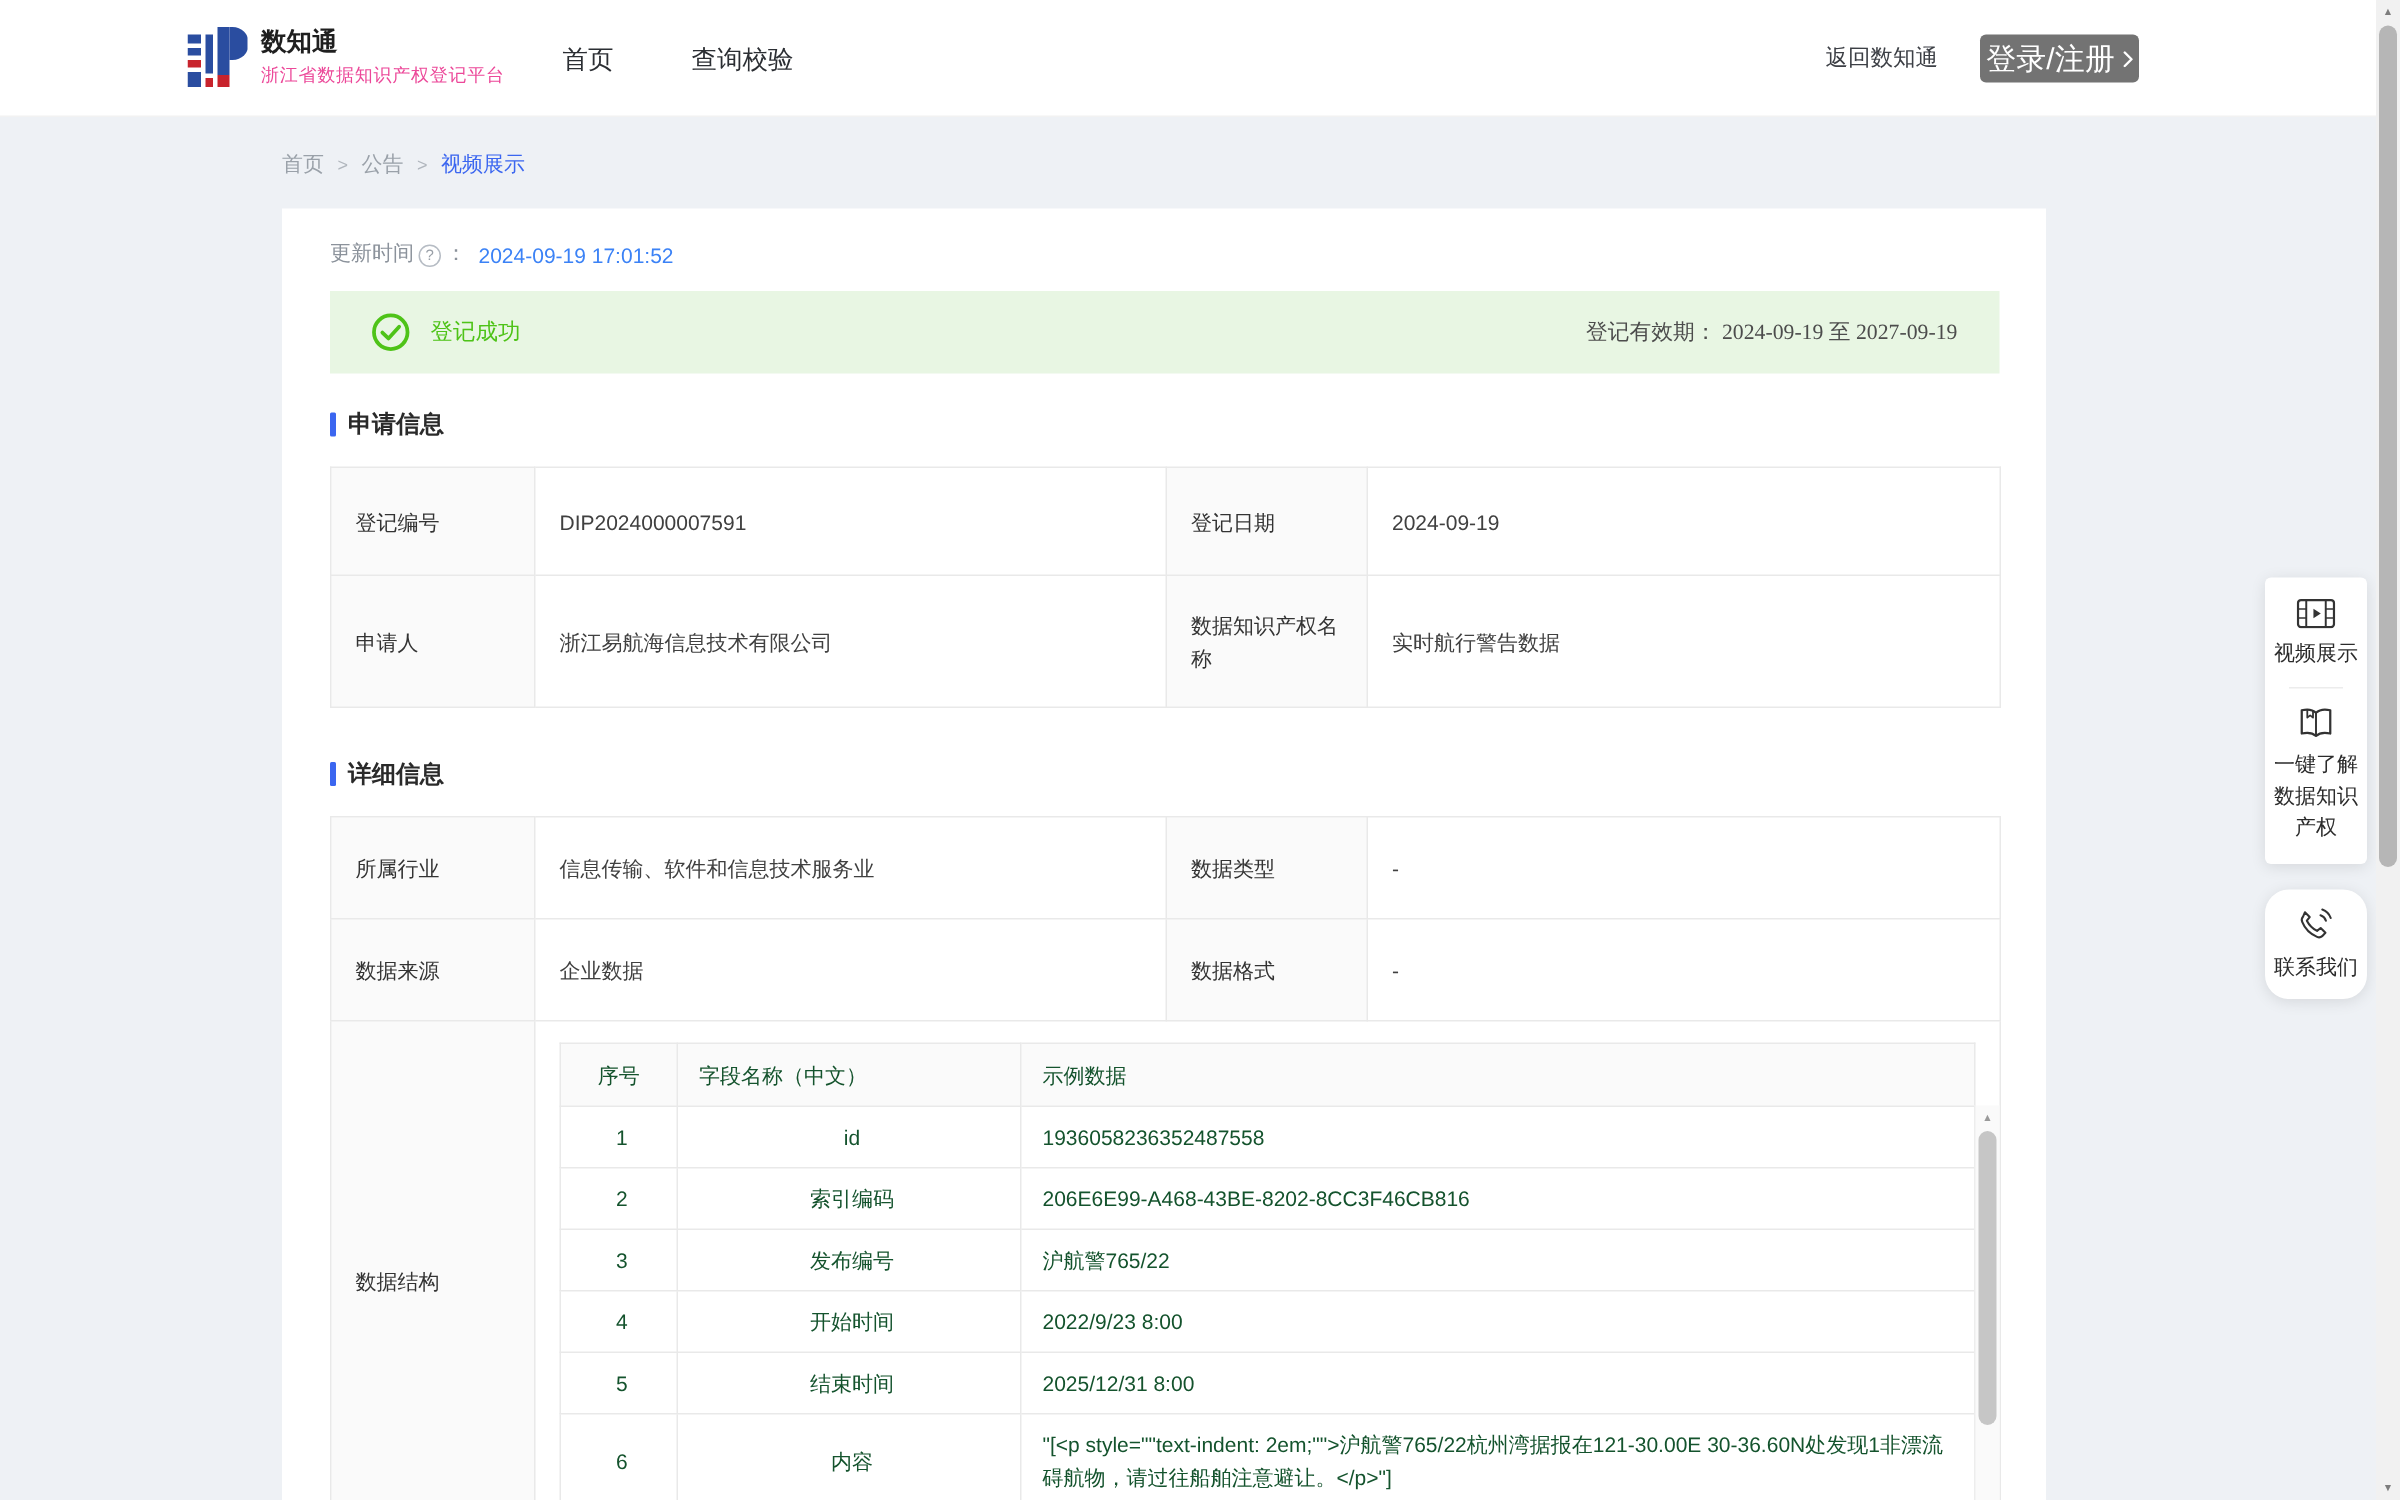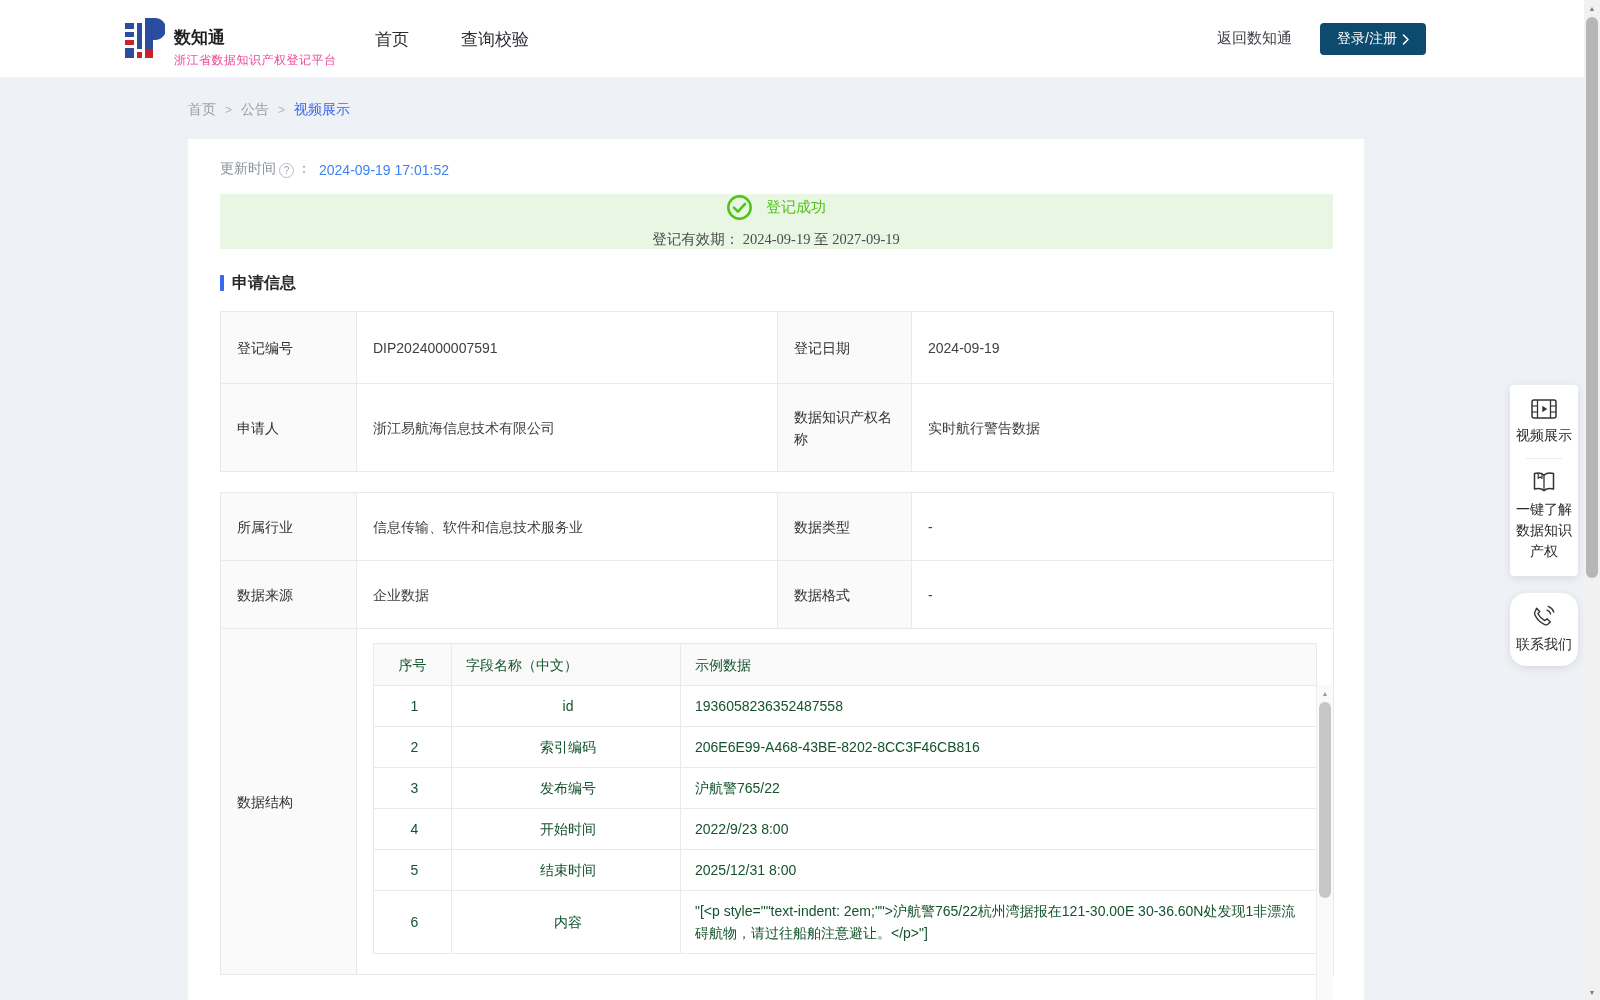--- a/index.html
+++ b/index.html
@@ -5,48 +5,48 @@
   * { margin:0; padding:0; box-sizing:border-box; }
   html,body { width:1600px; height:1000px; overflow:hidden; background:#eef1f5;
     font-family:"Liberation Sans", sans-serif; color:#333; }
   .app { position:relative; width:1600px; height:1000px; }
 
   
   .topbar { position:absolute; left:0; top:0; width:1584px; height:78px; background:#fff;
     border-bottom:1px solid #f2f2f2; }
   .logo { position:absolute; left:125px; top:16px; display:flex; align-items:flex-start; cursor:pointer; }
   .logo-text { margin-left:9px; }
-  .logo-title { font-size:17px; font-weight:bold; color:#1f1f1f; line-height:20px; margin-top:12px; }
+  .logo-title { font-size:17px; font-weight:bold; color:#1f1f1f; line-height:20px; margin-top:2px; }
   .logo-subtitle { font-size:12px; color:#ec4899; margin-top:4px; letter-spacing:.5px; }
   .topnav { position:absolute; left:375px; top:0; height:78px; display:flex; align-items:center; gap:52px; }
   .nav-item { font-size:17px; color:#2b2e33; text-decoration:none; cursor:pointer; }
   .back-link { position:absolute; left:1217px; top:29px; font-size:15px; color:#3c3f45; text-decoration:none; cursor:pointer; }
-  .login-btn { position:absolute; left:1320px; top:23px; width:106px; height:32px; background:#0c4a6e;
-    color:#fff; border:none; border-radius:4px; font-size:14px; cursor:pointer;
+  .login-btn { position:absolute; left:1320px; top:23px; width:106px; height:32px; background:#737373;
+    color:#fff; border:none; border-radius:4px; font-size:20px; cursor:pointer;
     display:flex; align-items:center; justify-content:center; gap:5px; font-family:inherit; }
 
   
   .breadcrumb { position:absolute; left:188px; top:101px; font-size:14px; color:#9aa1a9;
     display:flex; align-items:center; }
   .breadcrumb a { color:#9aa1a9; text-decoration:none; cursor:pointer; }
   .breadcrumb .sep { margin:0 9px; color:#b0b6bd; font-size:12px; }
   .breadcrumb .cur { color:#3b66f0; }
 
   
   .card { position:absolute; left:188px; top:139px; width:1176px; height:861px; background:#fff;
     padding:19px 31px 0 32px; overflow:hidden; }
 
   .update-row { display:flex; align-items:flex-end; font-size:14px; height:20px; }
   .muted { color:#8b929b; }
   .help-icon { display:inline-flex; align-items:center; justify-content:center; width:15px; height:15px;
     border:1px solid #b6bcc4; border-radius:50%; color:#9aa0a8; font-size:10px; margin:0 3px; cursor:pointer; }
   .time { color:#3b82f6; margin-left:8px; }
 
   .banner { margin-top:16px; height:55px; background:#e8f6e3; display:flex; align-items:center;
-    justify-content:space-between; padding:0 28px 0 27px;flex-direction:column; }
+    justify-content:space-between; padding:0 28px 0 27px; }
   .banner-left { display:flex; align-items:center; gap:13px; }
   .status { font-size:15px; color:#4ec318; }
   .validity { font-size:14.5px; color:#4c4c4c; font-family:"Liberation Serif", serif; }
 
   .section-title { margin-top:26px; display:flex; align-items:center; height:16px; }
   .section-title .bar { width:4px; height:16px; background:#3b66f0; border-radius:1px; }
   .st-text { font-size:16px; font-weight:bold; color:#2a2a2a; margin-left:8px; }
   .section-title.mt2 { margin-top:36px; }
 
   table { border-collapse:collapse; table-layout:fixed; }
@@ -179,20 +179,24 @@
       </tr>
       <tr class="r2">
         <td class="lbl">申请人</td>
         <td class="val">浙江易航海信息技术有限公司</td>
         <td class="lbl">数据知识产权名称</td>
         <td class="val">实时航行警告数据</td>
       </tr>
       </tbody>
     </table>
 
+    <div class="section-title mt2">
+      <span class="bar"></span>
+      <span class="st-text">详细信息</span>
+    </div>
 
     <table class="info-table t2">
       <colgroup>
           <col style="width:136px">
           <col style="width:421px">
           <col style="width:134px">
           <col style="width:422px">
         </colgroup>
       <tbody>
       <tr class="r">

